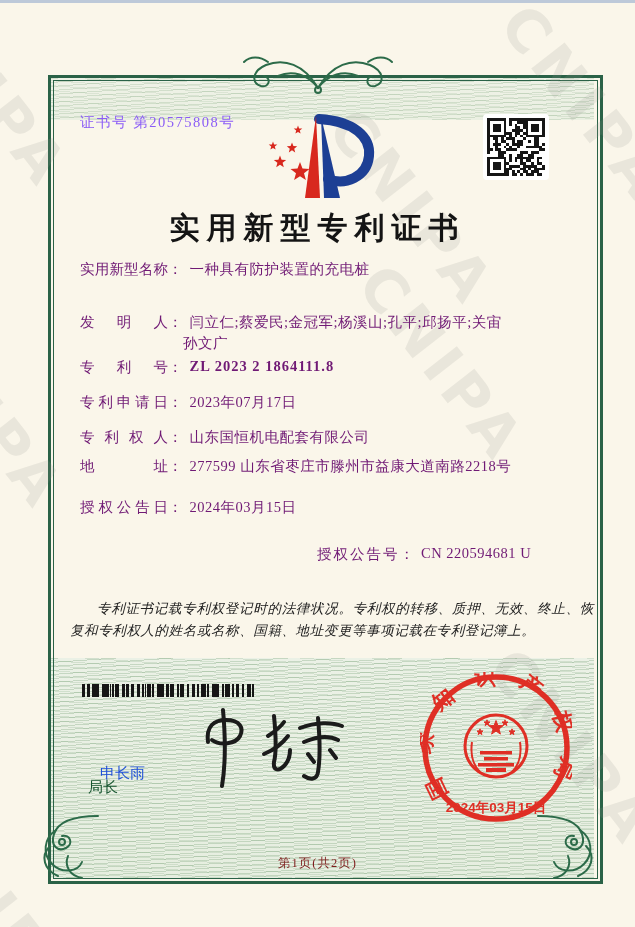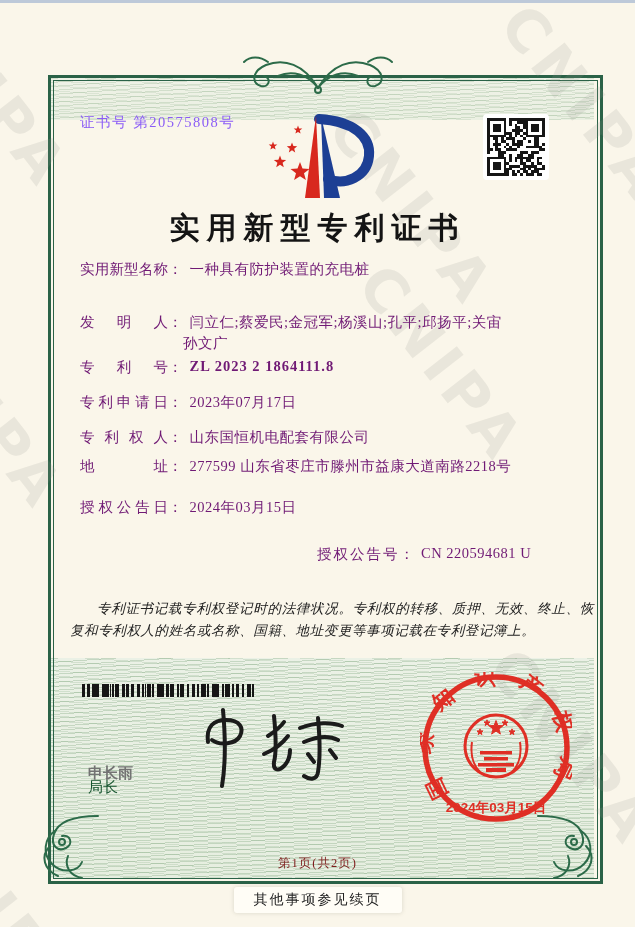--- a/index.html
+++ b/index.html
@@ -60,21 +60,21 @@
     text-indent:2em; color:#222; font-style:italic; letter-spacing:.6px; text-align:justify;
   }
   .barcode{
     position:absolute; left:82px; top:684px; width:172px; height:13px;
     background:
       repeating-linear-gradient(90deg,#161616 0 2px,rgba(0,0,0,0) 2px 5px),
       repeating-linear-gradient(90deg,#161616 0 1px,rgba(0,0,0,0) 1px 7px),
       repeating-linear-gradient(90deg,#161616 0 3px,rgba(0,0,0,0) 3px 11px);
   }
   .signer-title{position:absolute; left:88px; top:778px; font-size:15px; font-family:"Liberation Sans","DejaVu Sans",sans-serif; color:#14532d;}
-  .signer-name{position:absolute; left:88px; top:764px; font-size:15px; font-family:"Liberation Sans","DejaVu Sans",sans-serif; color:#737373;font-weight:bold;}
+  .signer-name{position:absolute; left:100px; top:764px; font-size:15px; font-family:"Liberation Sans","DejaVu Sans",sans-serif; color:#1d4ed8;}
   .signature{position:absolute; left:192px; top:702px;}
   .seal{position:absolute; left:420px; top:672px; opacity:.94; mix-blend-mode:multiply;}
   .page-info{position:absolute; left:0; top:855px; width:100%; text-align:center; font-size:12.5px; letter-spacing:1px; color:#7f1d1d;}
   .cont-note{
     position:absolute; left:50%; top:887px; transform:translateX(-50%);
     background:#fffdf6; padding:4px 20px; border-radius:3px; font-size:14px; letter-spacing:2px;
     color:#222; box-shadow:0 0 4px rgba(120,120,100,.25); white-space:nowrap;
   }
 </style>
 </head>
@@ -649,15 +649,14 @@
         <rect x="60" y="79" width="32" height="3.5" stroke="none"></rect>
         <rect x="64" y="85" width="24" height="3.5" stroke="none"></rect>
         <rect x="58" y="91" width="36" height="3.5" stroke="none"></rect>
         <rect x="66" y="96" width="20" height="4" stroke="none"></rect>
         <path d="M52,70 C50,84 54,94 60,100 M100,70 C102,84 98,94 92,100" fill="none" stroke-width="2"></path>
       </g>
       <text x="76" y="140" text-anchor="middle" font-size="13.5" font-weight="bold" fill="#df2319" font-family="'Liberation Sans',sans-serif">2024年03月15日</text>
     </svg>
 
     <div class="page-info">第1页(共2页)</div>
-    <div class="cont-note">其他事项参见续页</div>
   </div>
 </div>
 
 </body></html>

